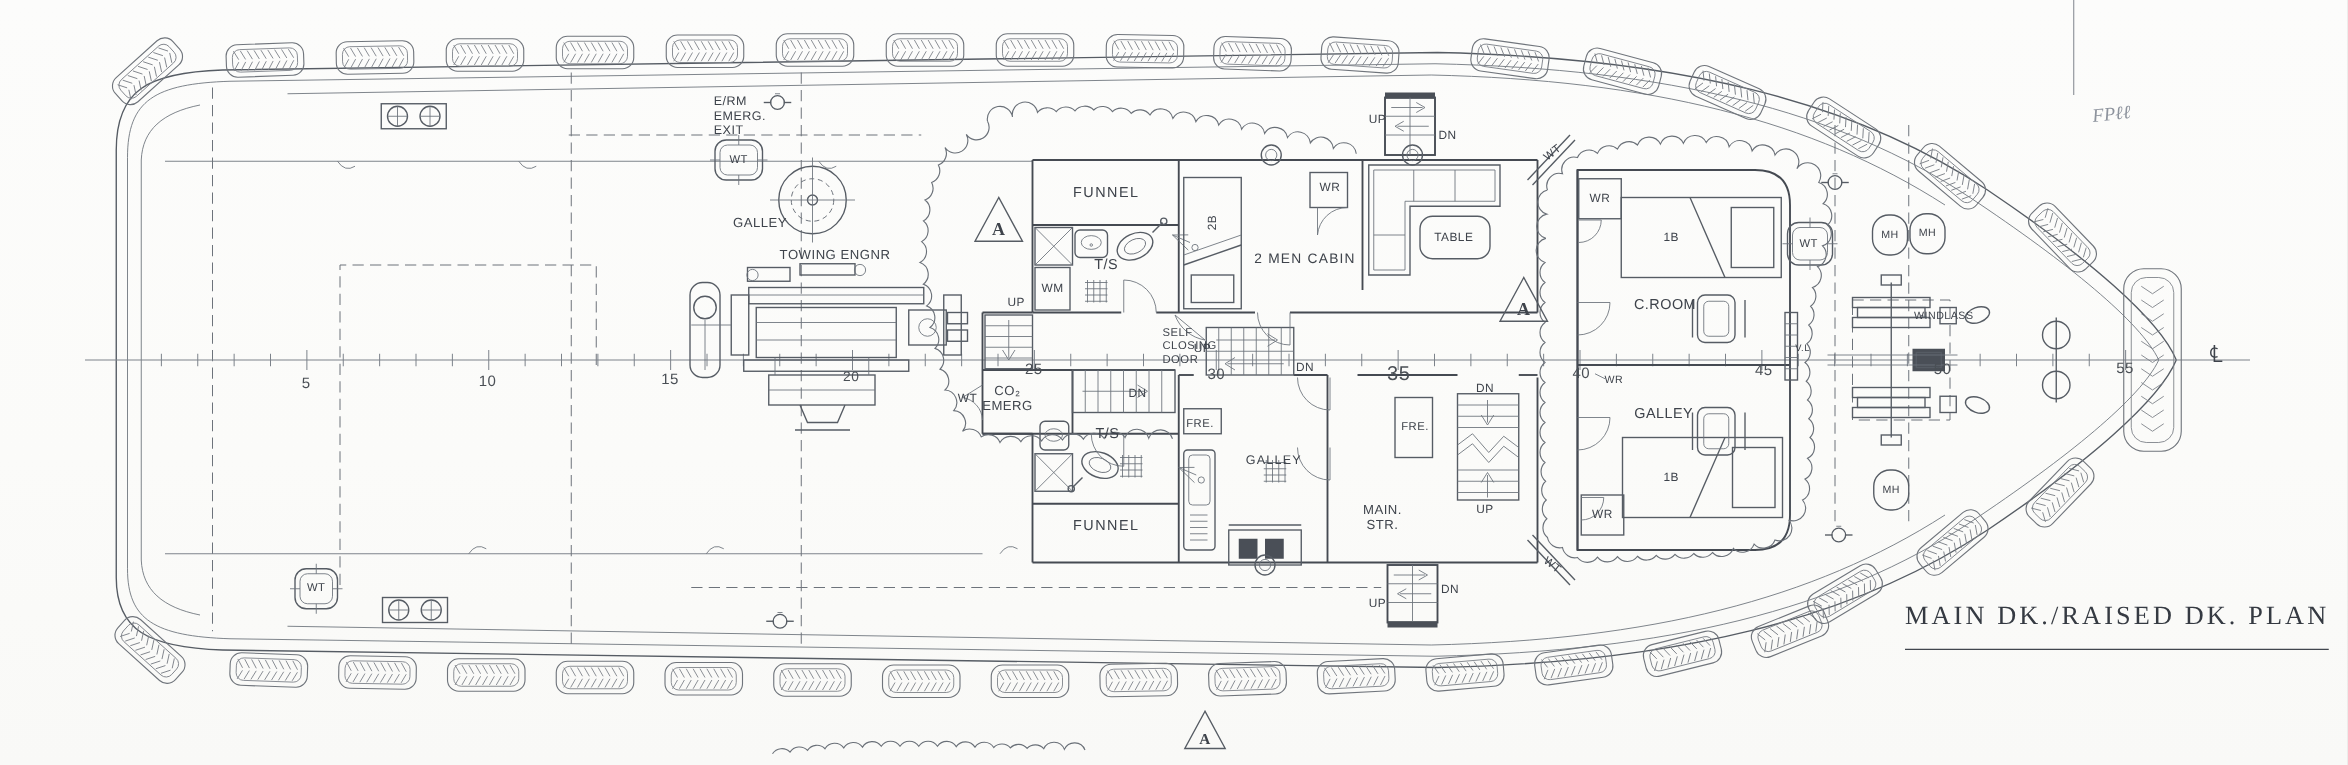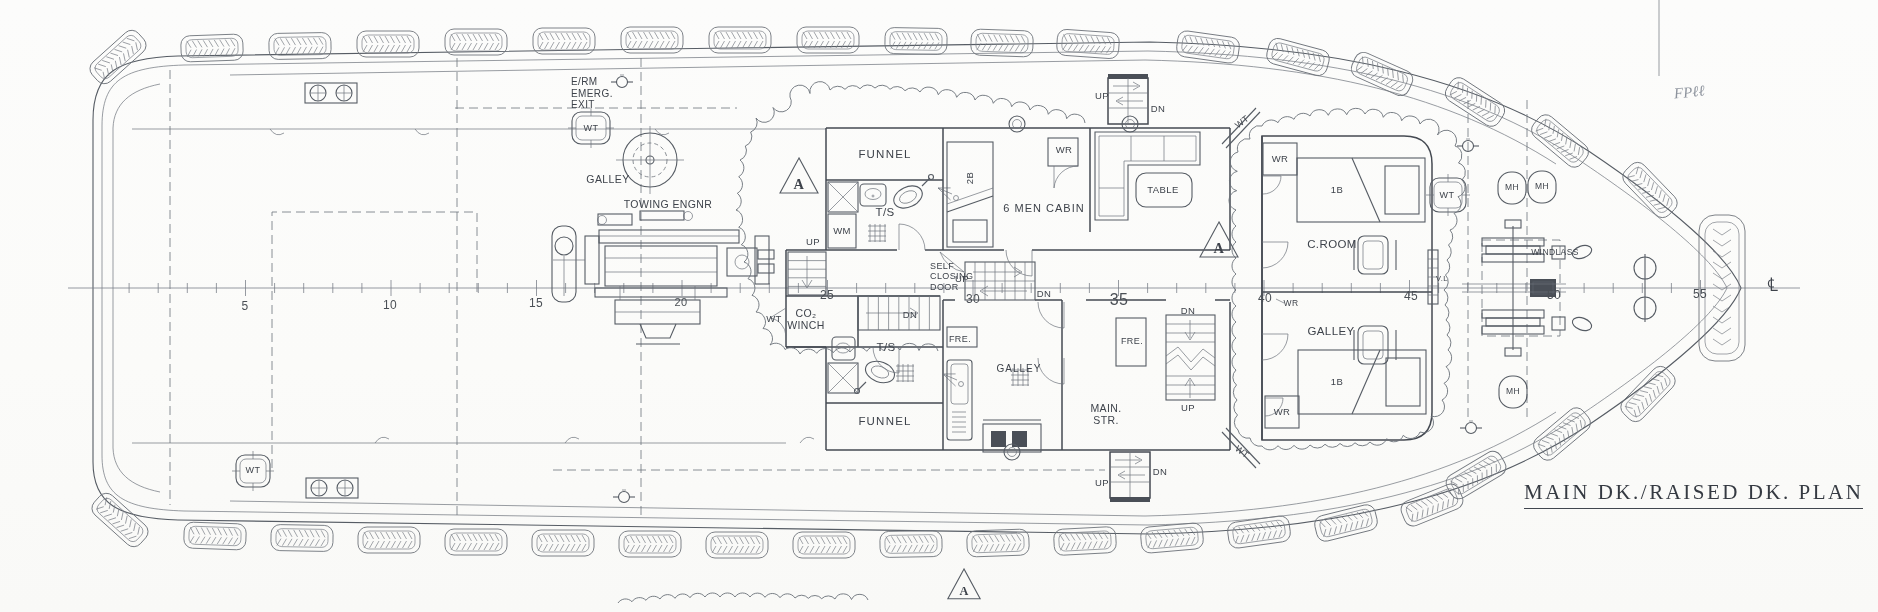--- a/index.html
+++ b/index.html
@@ -4,21 +4,21 @@
 <style>
   html,body{margin:0;padding:0;background:#e8e8e6;}
   #sheet{position:relative;width:1878px;height:612px;margin:0 auto;overflow:hidden;
          background:linear-gradient(180deg,#fcfcfb 0%,#fbfbf9 60%,#f9f9f7 100%);
          font-family:"Liberation Sans",sans-serif;}
   svg{position:absolute;left:0;top:0;}
   .lbl{position:absolute;color:#3e434b;white-space:pre-line;line-height:1.16;
        letter-spacing:.4px;transform:translate(-50%,-50%);text-align:center;}
   .lbl.tl{transform:none;text-align:left;}
   .title{position:absolute;font-family:"Liberation Serif",serif;color:#353a42;
-         border-bottom:1.6px solid #41464e;padding-bottom:3px;white-space:nowrap;}
+         border-bottom:1.6px solid #41464e;padding-bottom:14px;white-space:nowrap;}
   .hand{position:absolute;font-family:"Liberation Serif",serif;font-style:italic;
         color:#8d939d;white-space:nowrap;}
   .ln{stroke:#565c64;stroke-width:1.1;fill:none;}
   .thin{stroke:#6d737b;stroke-width:.7;fill:none;}
   .wall{stroke:#454a52;stroke-width:1.5;fill:none;}
   .dash{stroke:#6d737b;stroke-width:.8;fill:none;stroke-dasharray:9 5;}
   .dashc{stroke:#6d737b;stroke-width:.8;fill:none;stroke-dasharray:4 3;}
   .cl{stroke:#7c828a;stroke-width:.8;fill:none;}
   .dark{fill:#4a4f57;stroke:none;}
   .cloud{stroke:#6a7078;stroke-width:.9;fill:none;}
@@ -1271,24 +1271,24 @@
       <div class="lbl" style="left: 668px; top: 204px; font-size: 10.5px;">TOWING  ENGNR</div>
       <div class="lbl" style="left: 885px; top: 155px; font-size: 11.5px; letter-spacing: 1.2px;">FUNNEL</div>
       <div class="lbl" style="left: 885px; top: 213px; font-size: 11.5px;">T/S</div>
       <div class="lbl" style="left: 842px; top: 231px; font-size: 9.5px;">WM</div>
       <div class="lbl" style="left: 813px; top: 242px; font-size: 9.5px;">UP</div>
       <div class="lbl tl" style="left: 898px; top: 261px; font-size: 9px; margin-left: 32px;">SELF
 CLOSING
 DOOR</div>
       <div class="lbl" style="left: 910px; top: 315px; font-size: 9.5px;">DN</div>
       <div class="lbl" style="left: 806px; top: 319px; font-size: 10.5px;">CO₂
-WINCH</div>
+EMERG</div>
       <div class="lbl" style="left: 774px; top: 319px; font-size: 9.5px;">WT</div>
       <div class="lbl" style="left: 970px; top: 178px; font-size: 9.5px; transform: translate(-50%, -50%) rotate(-90deg);">2B</div>
-      <div class="lbl" style="left: 1044px; top: 208px; font-size: 11px; letter-spacing: 1px;">6 MEN  CABIN</div>
+      <div class="lbl" style="left: 1044px; top: 208px; font-size: 11px; letter-spacing: 1px;">2 MEN  CABIN</div>
       <div class="lbl" style="left: 1064px; top: 150px; font-size: 9.5px;">WR</div>
       <div class="lbl" style="left: 1102px; top: 96px; font-size: 9.5px;">UP</div>
       <div class="lbl" style="left: 1158px; top: 109px; font-size: 9.5px;">DN</div>
       <div class="lbl" style="left: 1163px; top: 190px; font-size: 9.5px;">TABLE</div>
       <div class="lbl" style="left: 1242px; top: 122px; font-size: 9px; transform: translate(-50%, -50%) rotate(-38deg);">WT</div>
       <div class="lbl" style="left: 962px; top: 279px; font-size: 9.5px;">UP</div>
       <div class="lbl" style="left: 1044px; top: 294px; font-size: 9.5px;">DN</div>
       <div class="lbl" style="left: 960px; top: 339px; font-size: 9px;">FRE.</div>
       <div class="lbl" style="left: 1019px; top: 369px; font-size: 10px; letter-spacing: 1px;">GALLEY</div>
       <div class="lbl" style="left: 1132px; top: 341px; font-size: 9px;">FRE.</div>

